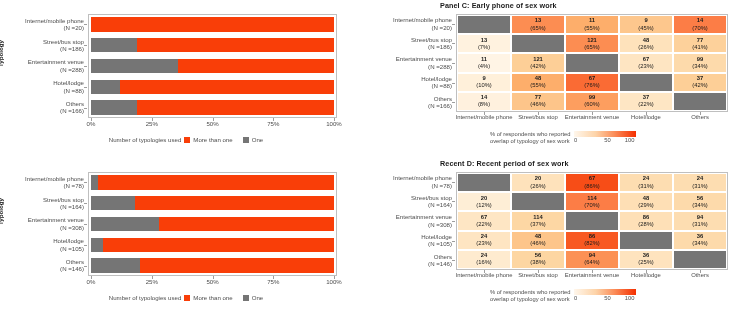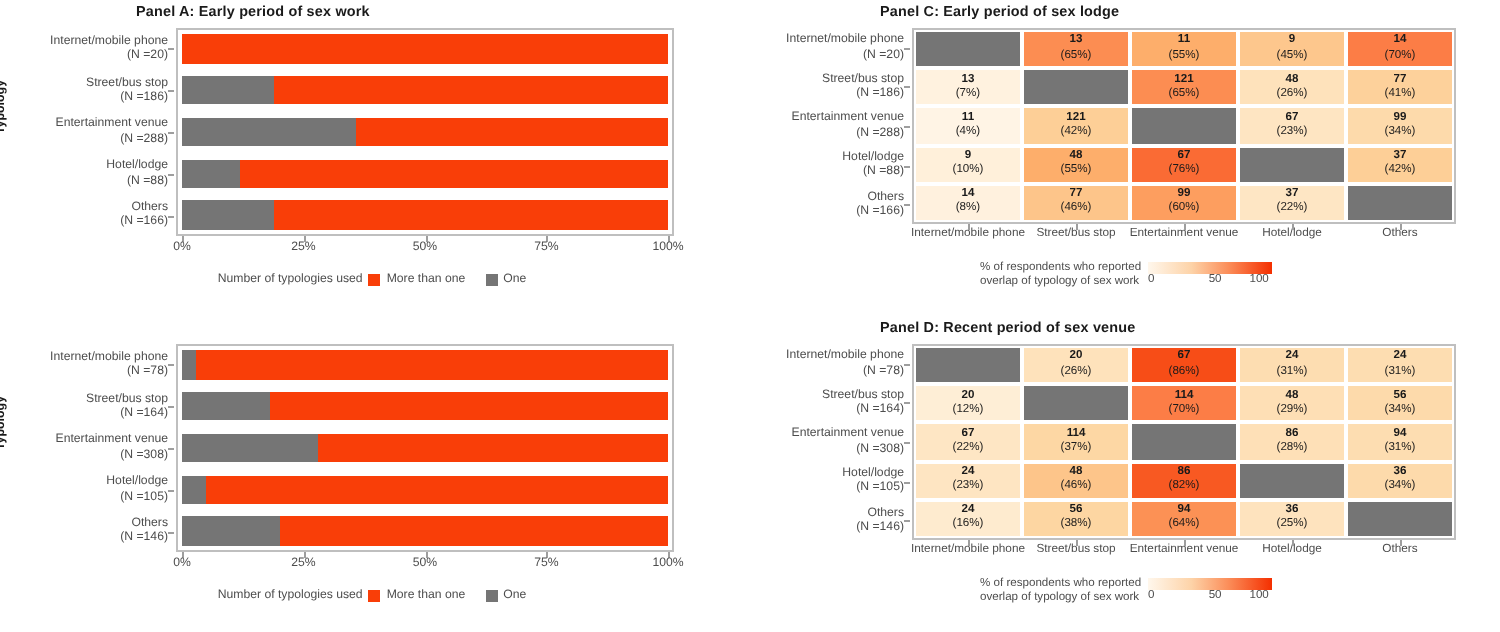--- a/index.html
+++ b/index.html
@@ -117,21 +117,20 @@
     position:relative;width:72px;height:8px;font-size:5.8px;color:#4d4d4d;
   }
   .legend-ticks span{position:absolute;top:0;transform:translateX(-50%);}
 </style>
 </head>
 <body>
 
 <div class="figure">
 
   <div class="panel bar-panel" style="left:0px;top:0px;">
-    <div class="panel-title" style="position:absolute;left:68px;top:1px;">Panel A: Early period of sex work</div>
     <div class="axis-title-y">Typology</div>
     <div class="bar-plotbox"></div>
     <div class="ylabels" id="pa-ylabs">
         <div class="ylab" style="top: 2.8px;">
           <div>Internet/mobile phone</div>
           <div>(N =20)</div>
         </div>
         <div class="ytick" style="top: 10.4px;"></div>
         <div class="ylab" style="top: 23.6px;">
           <div>Street/bus stop</div>
@@ -270,21 +269,21 @@
       <span>Number of typologies used</span>
       <span class="legend-key k-more"></span>
       <span>More than one</span>
       <span class="legend-gap"></span>
       <span class="legend-key k-one"></span>
       <span>One</span>
     </div>
   </div>
 
   <div class="panel heat-panel" style="left:372px;top:0px;">
-    <div class="panel-title" style="position:absolute;left:68px;top:1px;">Panel C: Early period of sex lodge</div>
+    <div class="panel-title" style="position:absolute;left:68px;top:1px;">Panel C: Early phone of sex work</div>
     <div class="heat-plotbox"></div>
     <div class="heat-ylabels" id="pc-ylabs">
         <div class="ylab" style="top: 2.2px;">
           <div>Internet/mobile phone</div>
           <div>(N =20)</div>
         </div>
         <div class="heat-ytick" style="top: 9.8px;"></div>
         <div class="ylab" style="top: 21.8px;">
           <div>Street/bus stop</div>
           <div>(N =186)</div>
@@ -415,21 +414,21 @@
       </div>
     </div>
   <div class="heat-xtick" style="left: 112px;"></div>
       <div class="heat-xtick" style="left: 166px;"></div>
       <div class="heat-xtick" style="left: 220px;"></div>
       <div class="heat-xtick" style="left: 274px;"></div>
       <div class="heat-xtick" style="left: 328px;"></div>
     </div>
 
   <div class="panel heat-panel" style="left:372px;top:158px;">
-    <div class="panel-title" style="position:absolute;left:68px;top:1px;">Panel D: Recent period of sex venue</div>
+    <div class="panel-title" style="position:absolute;left:68px;top:1px;">Recent D: Recent period of sex work</div>
     <div class="heat-plotbox"></div>
     <div class="heat-ylabels" id="pd-ylabs">
         <div class="ylab" style="top: 2.2px;">
           <div>Internet/mobile phone</div>
           <div>(N =78)</div>
         </div>
         <div class="heat-ytick" style="top: 9.8px;"></div>
         <div class="ylab" style="top: 21.8px;">
           <div>Street/bus stop</div>
           <div>(N =164)</div>

